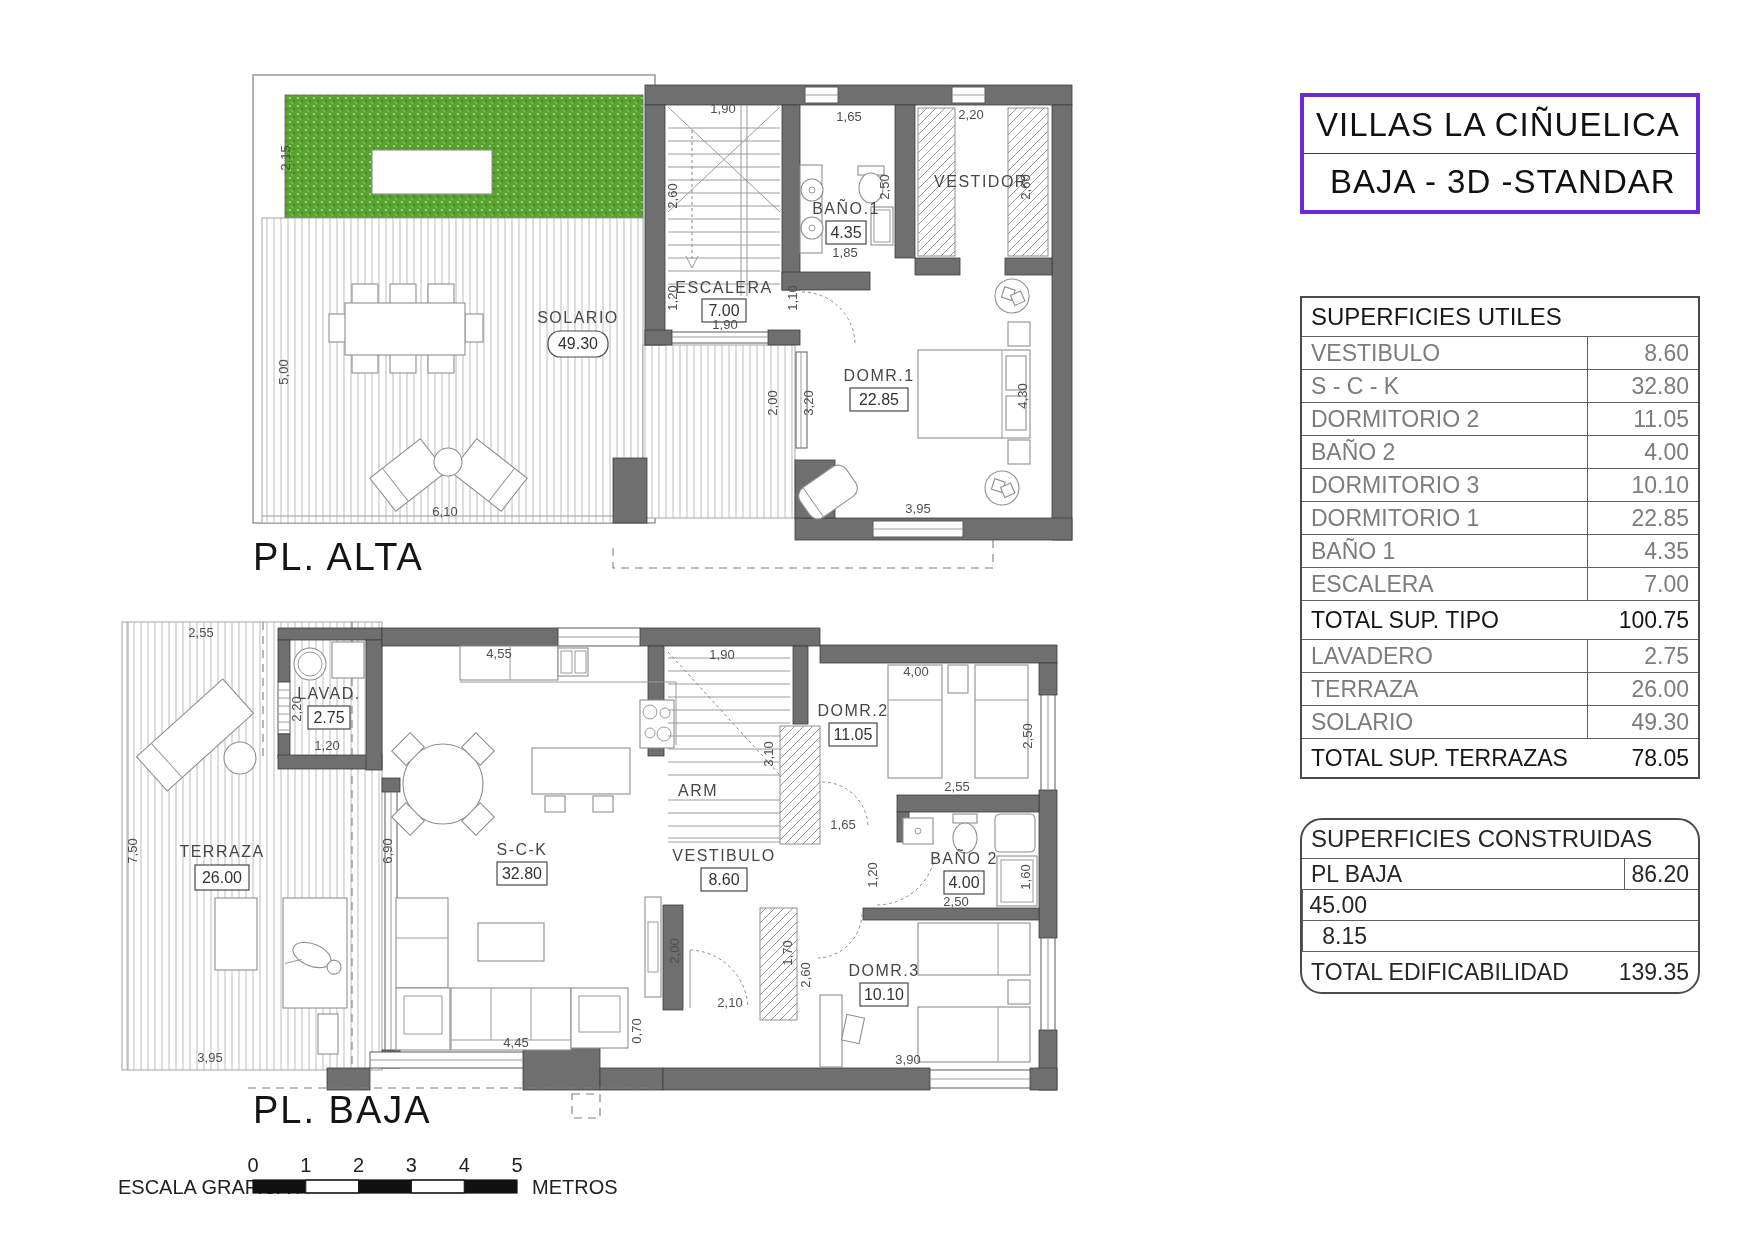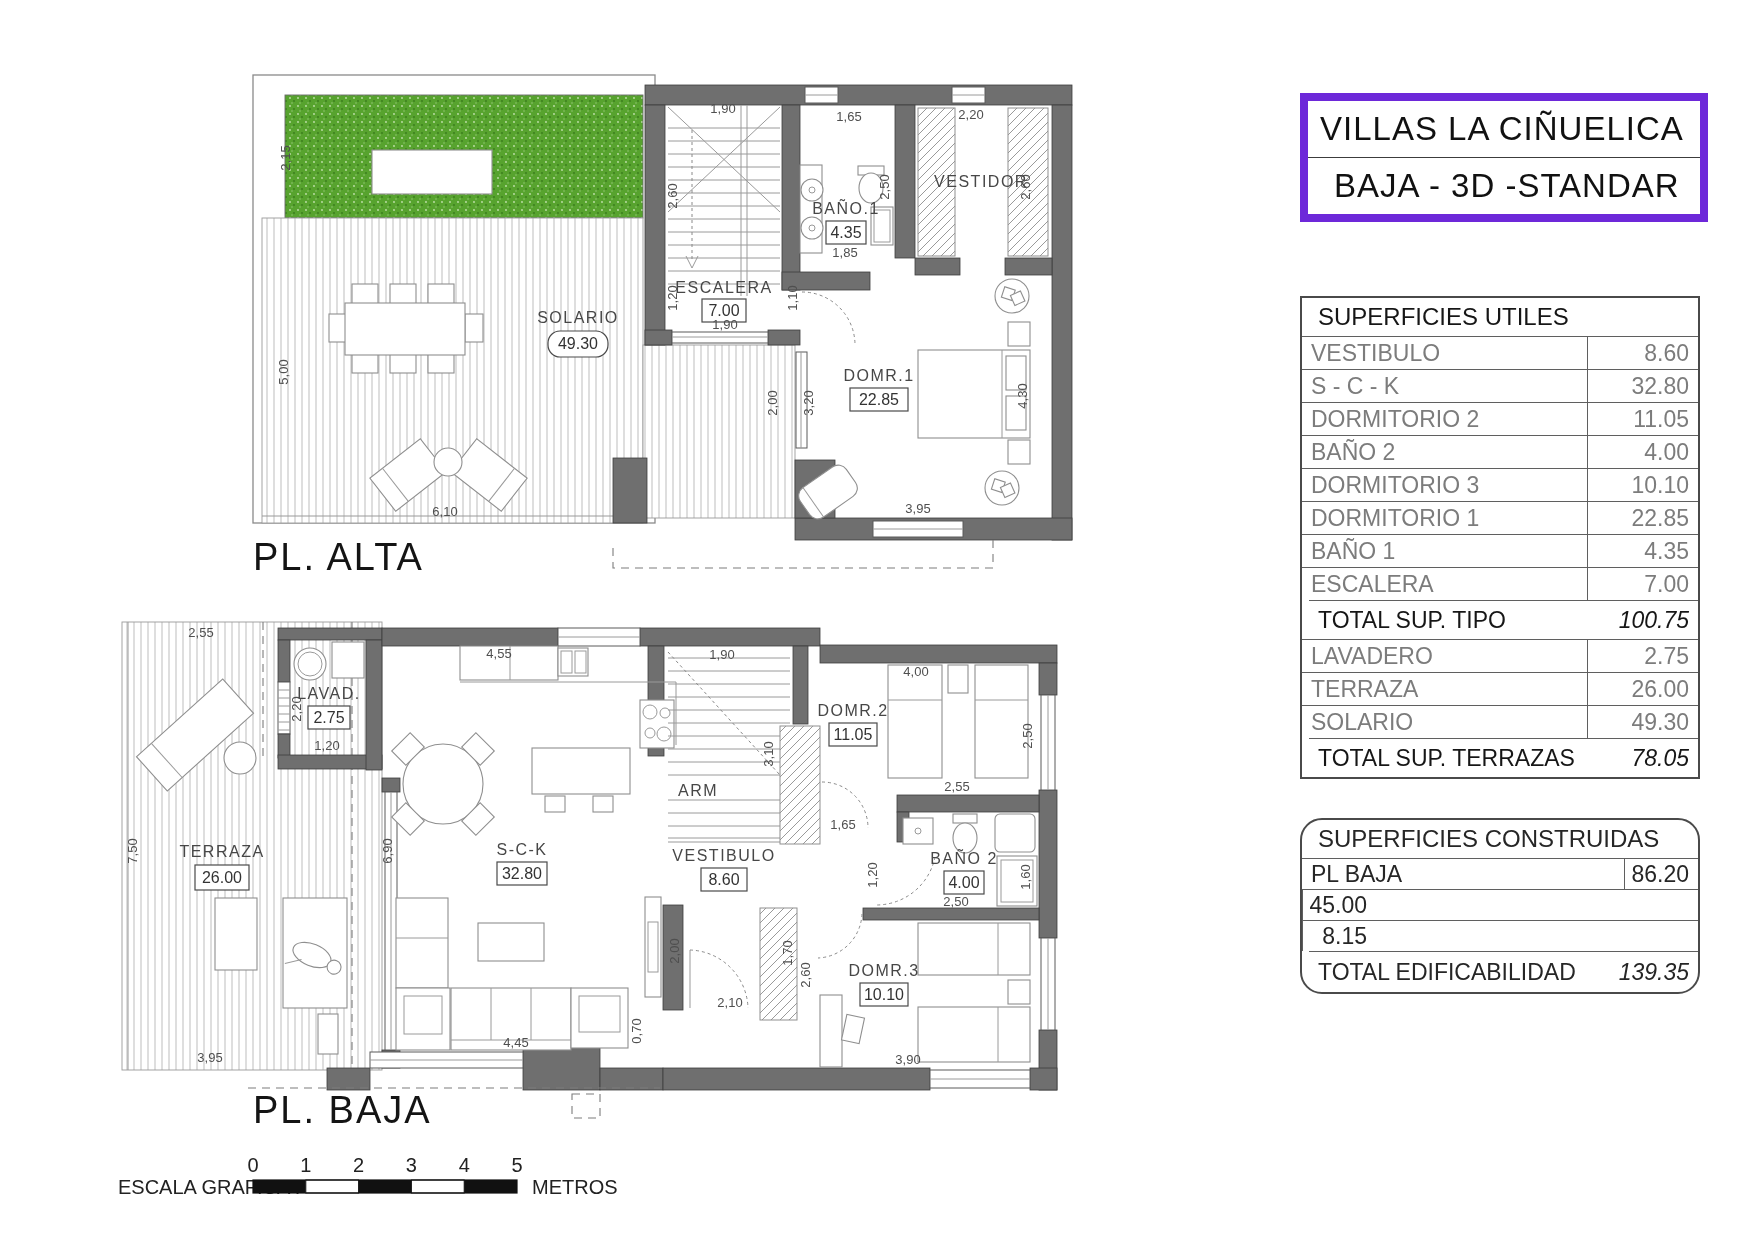--- a/index.html
+++ b/index.html
@@ -17,35 +17,35 @@
   .arc{fill:none;stroke:#8a8a8a;stroke-width:1;stroke-dasharray:3,3;}
   .dim{font:13px "Liberation Sans",sans-serif;fill:#4f4f4f;text-anchor:middle;}
   .rlabel{font:16px "Liberation Sans",sans-serif;fill:#474747;text-anchor:middle;letter-spacing:1.5px;}
   .vbox{fill:#fff;stroke:#4a4a4a;stroke-width:1.2;}
   .vtext{font:16px "Liberation Sans",sans-serif;fill:#333;text-anchor:middle;}
   .ptitle{font:38px "Liberation Sans",sans-serif;fill:#141414;letter-spacing:2px;}
   .stext{font:20px "Liberation Sans",sans-serif;fill:#222;}
   .stick{font:20px "Liberation Sans",sans-serif;fill:#222;text-anchor:middle;}
 
   
-  .tb{position:absolute;left:1300px;top:93px;width:392px;border:8px solid #6d28d9;background:#fff;}
+  .tb{position:absolute;left:1300px;top:93px;width:392px;border:4px solid #6d28d9;background:#fff;}
   .tb-row{height:56px;display:flex;align-items:center;font-size:33px;color:#111;
           letter-spacing:1px;padding-left:12px;white-space:nowrap;}
   .tb-row + .tb-row{border-top:1.5px solid #3c3c3c;padding-left:26px;}
 
   .datatable{position:absolute;left:1300px;width:396px;border:2px solid #4a4a4a;background:#fff;}
   .trow{display:flex;align-items:center;height:32px;}
   .trow + .trow{border-top:1.5px solid #5f5f5f;}
-  .trow.header,.trow.total{height:38px;margin-left:7px;}
+  .trow.header,.trow.total{height:38px;}
   .tlabel{flex:1;padding:0 9px;color:#7c7c7c;font-size:23px;white-space:nowrap;overflow:hidden;}
   .tval{width:92px;align-self:stretch;display:flex;align-items:center;justify-content:flex-end;
         border-left:1.5px solid #5f5f5f;padding:0 9px;color:#7c7c7c;font-size:23px;}
   .trow.header .tlabel{color:#161616;font-size:24px;}
   .trow.total .tlabel,.trow.total .tval{color:#161616;}
-  .trow.total .tval{border-left:none;font-style:italic;}
+  .trow.total .tval{border-left:none;}
   #tbl-utiles{top:296px;}
   #tbl-constr{top:818px;border-radius:22px;}
   #tbl-constr .trow{height:30px;}
   #tbl-constr .trow.header{height:38px;}
   #tbl-constr .trow.total{height:40px;align-items:center;}
   #tbl-constr .tlabel,#tbl-constr .tval{color:#262626;}
   #tbl-constr .tval{width:55px;}
 </style>
 </head>
 <body>

